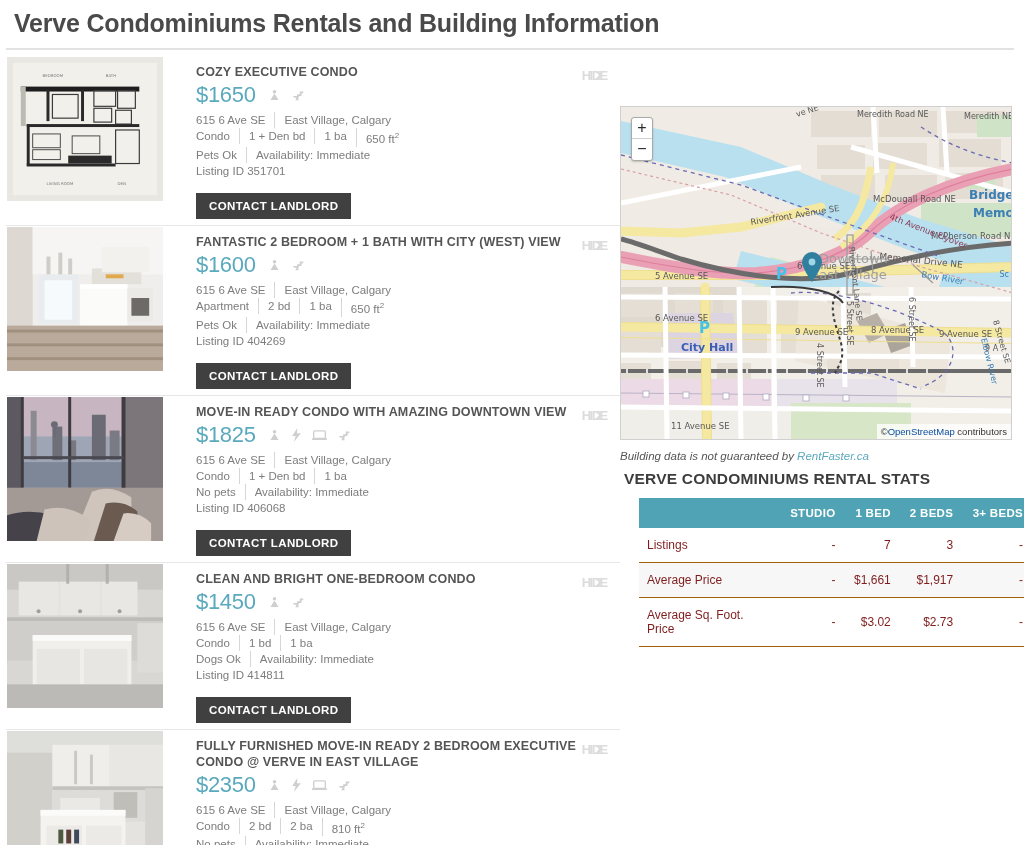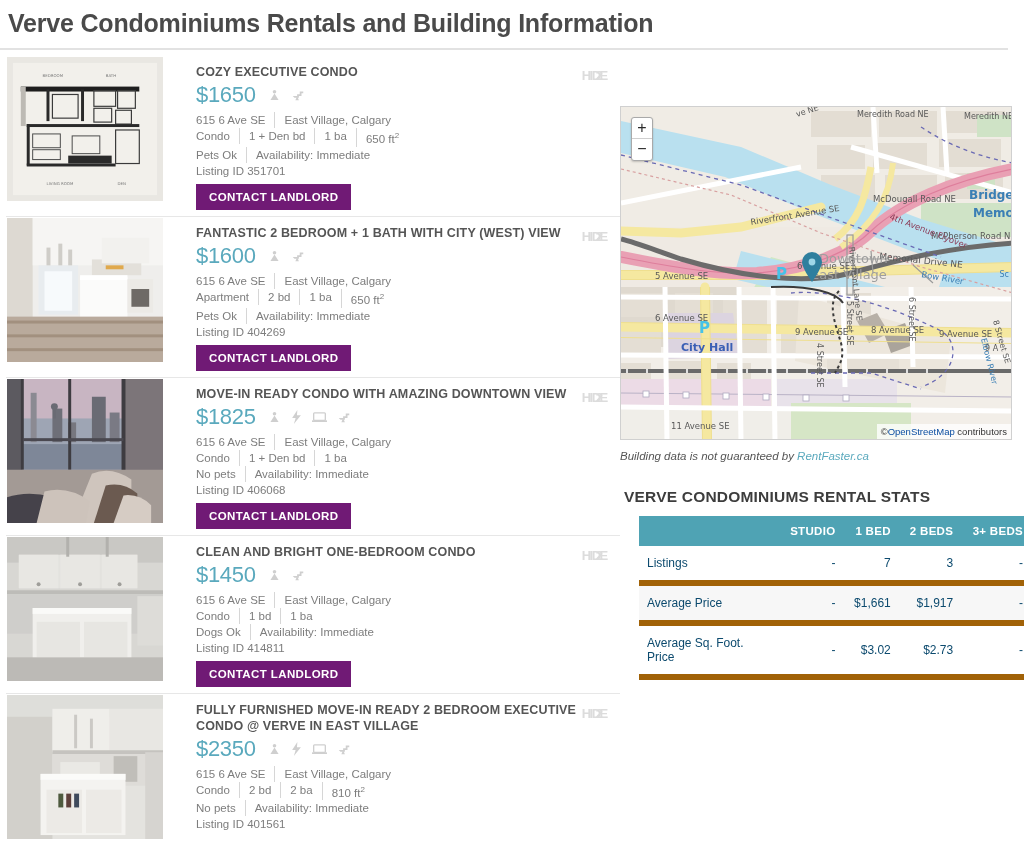--- a/index.html
+++ b/index.html
@@ -8,20 +8,21 @@
     background: #ffffff;
     font-family: "Liberation Sans", sans-serif;
   }
   body { width: 1024px; height: 845px; overflow: hidden; position: relative; }
 
   
   .page-header {
     padding: 8px 0 10px 8px;
     border-bottom: 2px solid #e2e2e2;
     width: 1008px;
+    margin-left: 6px;
   }
   .page-title {
     font-size: 25px;
     font-weight: bold;
     color: #4a4a4a;
     letter-spacing: -0.2px;
     line-height: 30px;
     white-space: nowrap;
   }
 
@@ -85,22 +86,22 @@
 
   .meta { font-size: 11.5px; color: #7d7d7d; line-height: 16px; }
   .meta .line { display: flex; align-items: flex-start; flex-wrap: wrap; }
   .meta .seg { padding-right: 9px; }
   .meta .seg + .seg { border-left: 1px solid #d6d6d6; padding-left: 9px; }
   .meta sup { font-size: 8px; vertical-align: super; }
   .meta .line-simple { display: block; }
 
   .contact-btn {
     display: inline-block;
-    margin-top: 5px;
-    background: #701a75;
+    margin-top: 14px;
+    background: #404040;
     color: #ffffff;
     font-size: 11.5px;
     font-weight: bold;
     letter-spacing: 0.4px;
     padding: 7px 13px 7px 13px;
     border: none;
     cursor: pointer;
     text-transform: uppercase;
     font-family: "Liberation Sans", sans-serif;
   }
@@ -137,39 +138,39 @@
 
   .disclaimer {
     font-size: 11.5px; font-style: italic; color: #555555;
     margin: 10px 0 0 0;
   }
   .disclaimer a { color: #5aa9bd; font-style: italic; text-decoration: none; }
 
   .stats-title {
     font-size: 15.5px; font-weight: bold; color: #3d3d3d;
     text-transform: uppercase; letter-spacing: 0.2px;
-    margin: 26px 0 10px 4px;
+    margin: 8px 0 10px 4px;
   }
 
   table.stats { width: 392px; border-collapse: collapse; margin-left: 19px; }
   table.stats thead th {
     background: #4fa3b4;
     color: #ffffff;
     font-size: 11.5px;
     font-weight: bold;
     letter-spacing: 0.3px;
     padding: 9px 8px;
     text-align: right;
     text-transform: uppercase;
   }
   table.stats thead th.blank { width: 140px; }
   table.stats tbody td {
-    font-size: 12px; color: #0c4a6e;
+    font-size: 12px; color: #7f1d1d;
     padding: 10px 8px; text-align: right;
-    border-bottom: 6px solid #a16207;
+    border-bottom: 1px solid #a16207;
   }
   table.stats tbody td.rowlabel { text-align: left; }
   table.stats tbody tr:nth-child(even) { background: #f7f7f7; }
 </style>
 </head>
 <body>
 
 <div class="page-header">
   <div class="page-title">Verve Condominiums Rentals and Building Information</div>
 </div>

